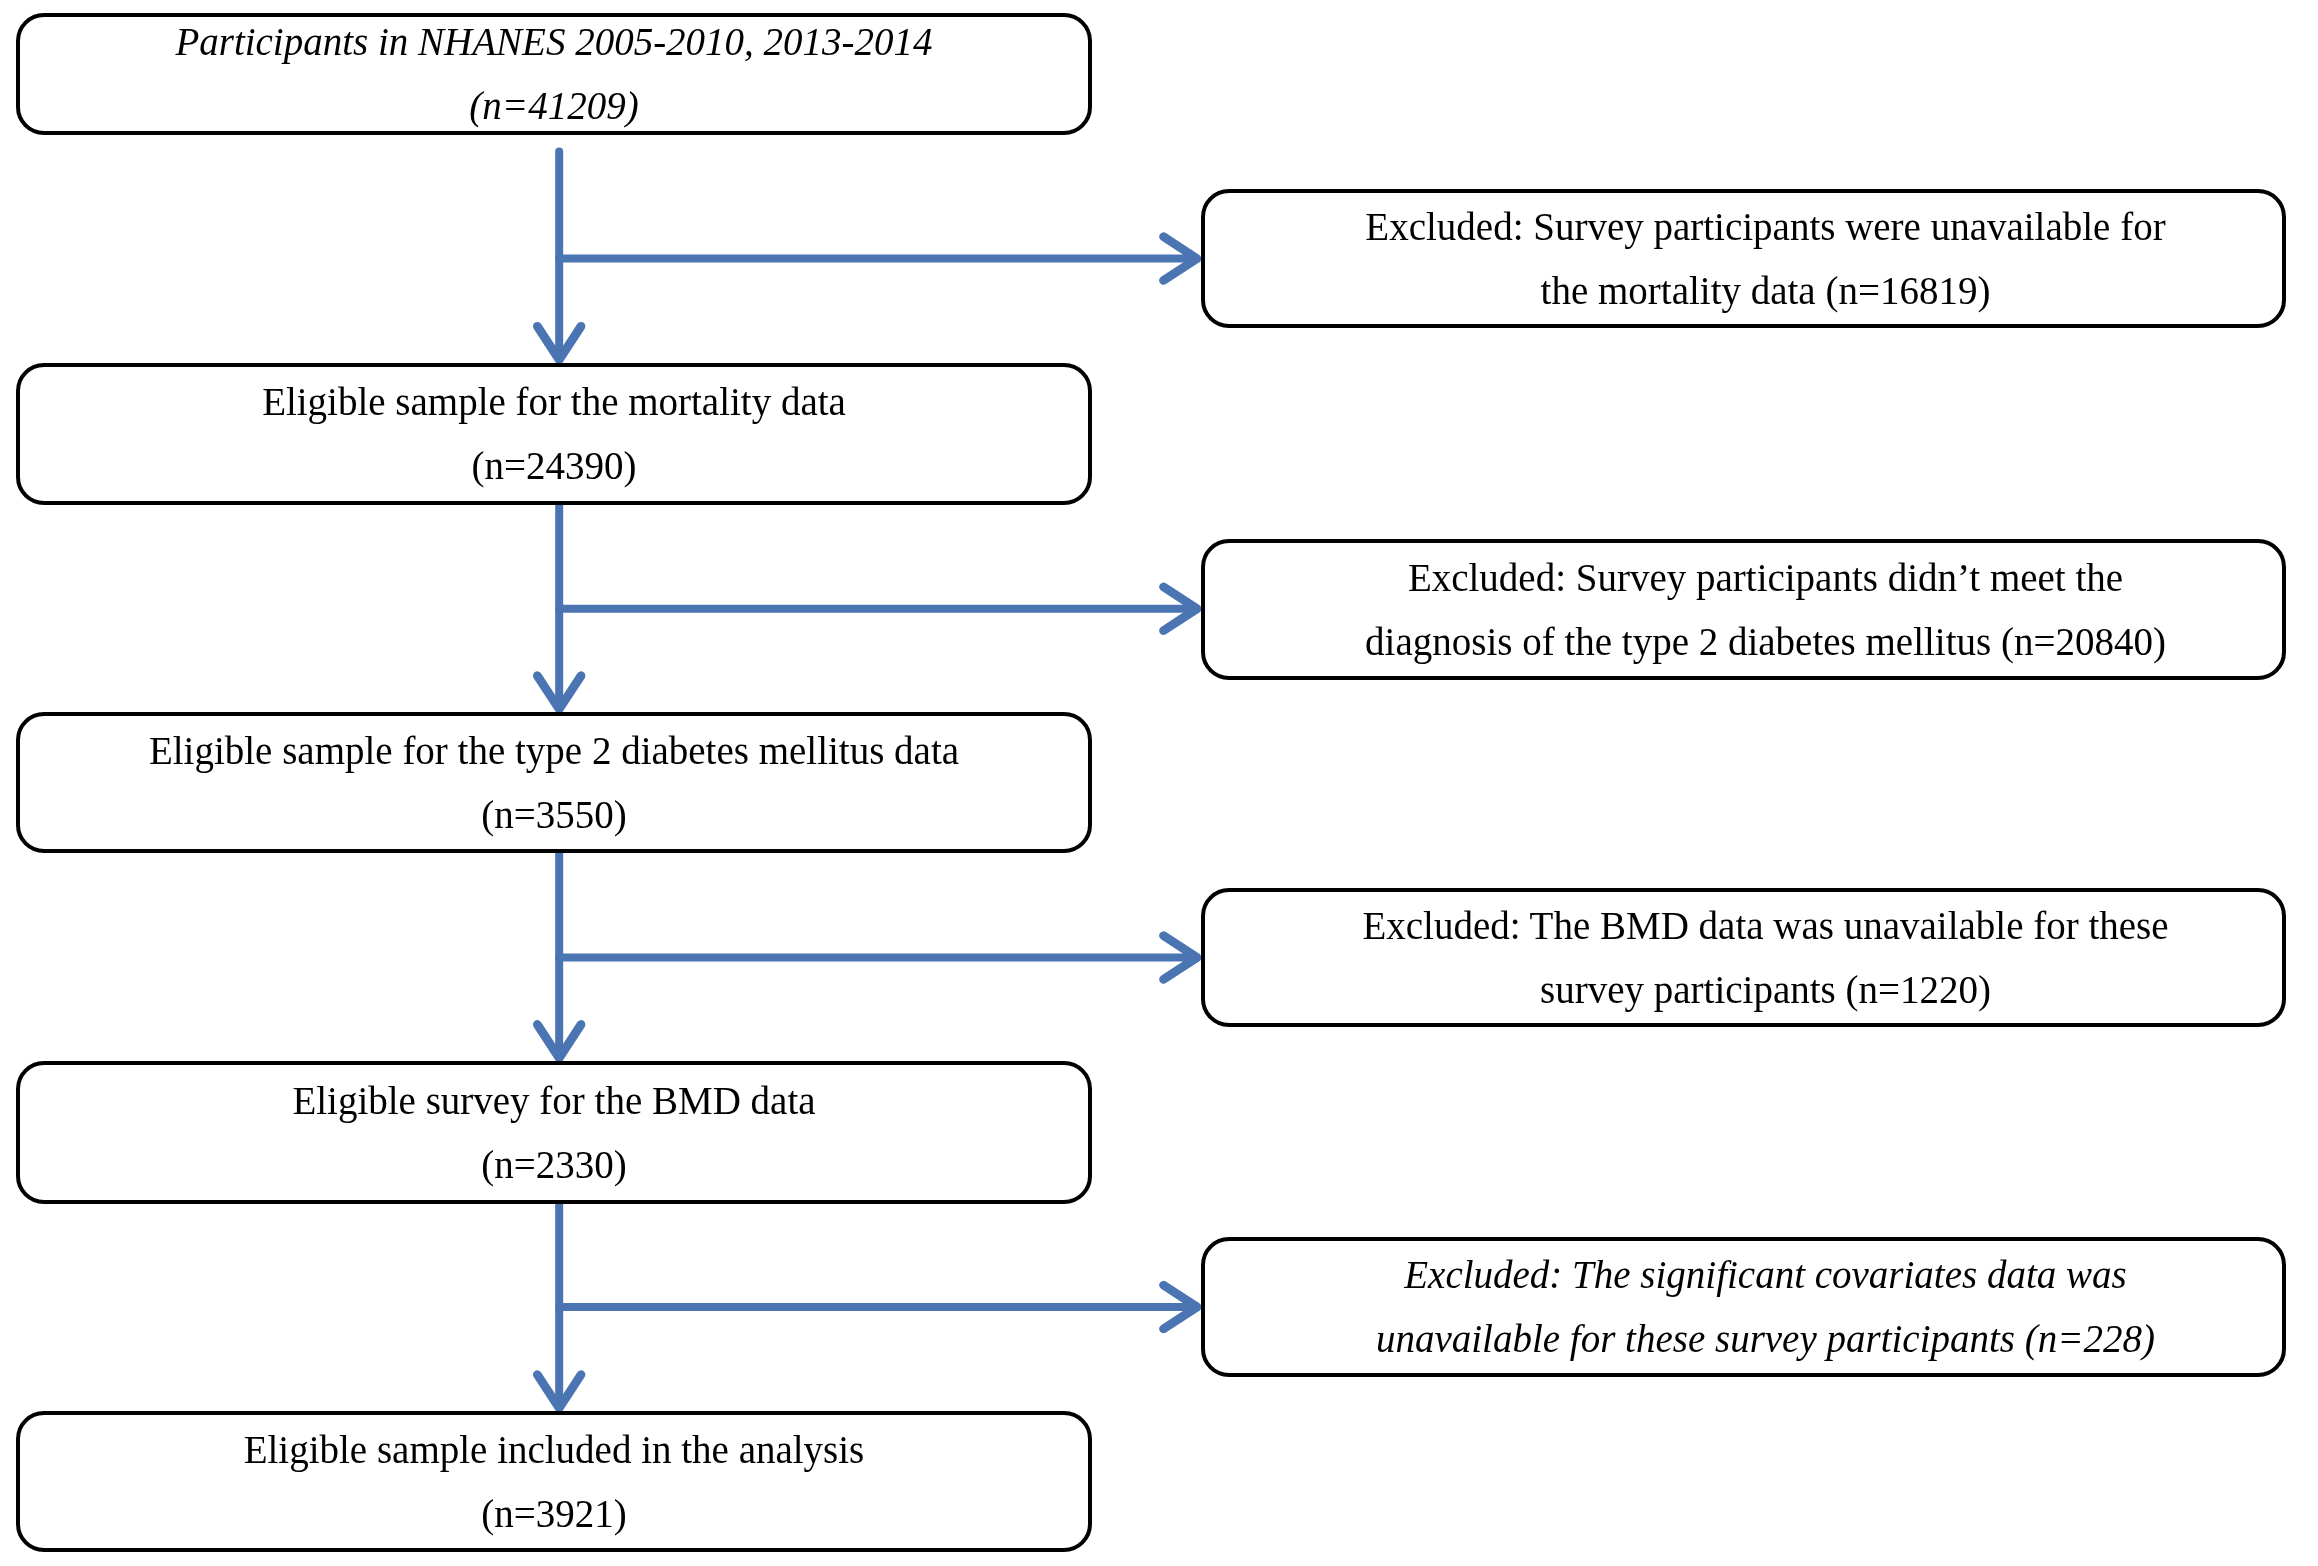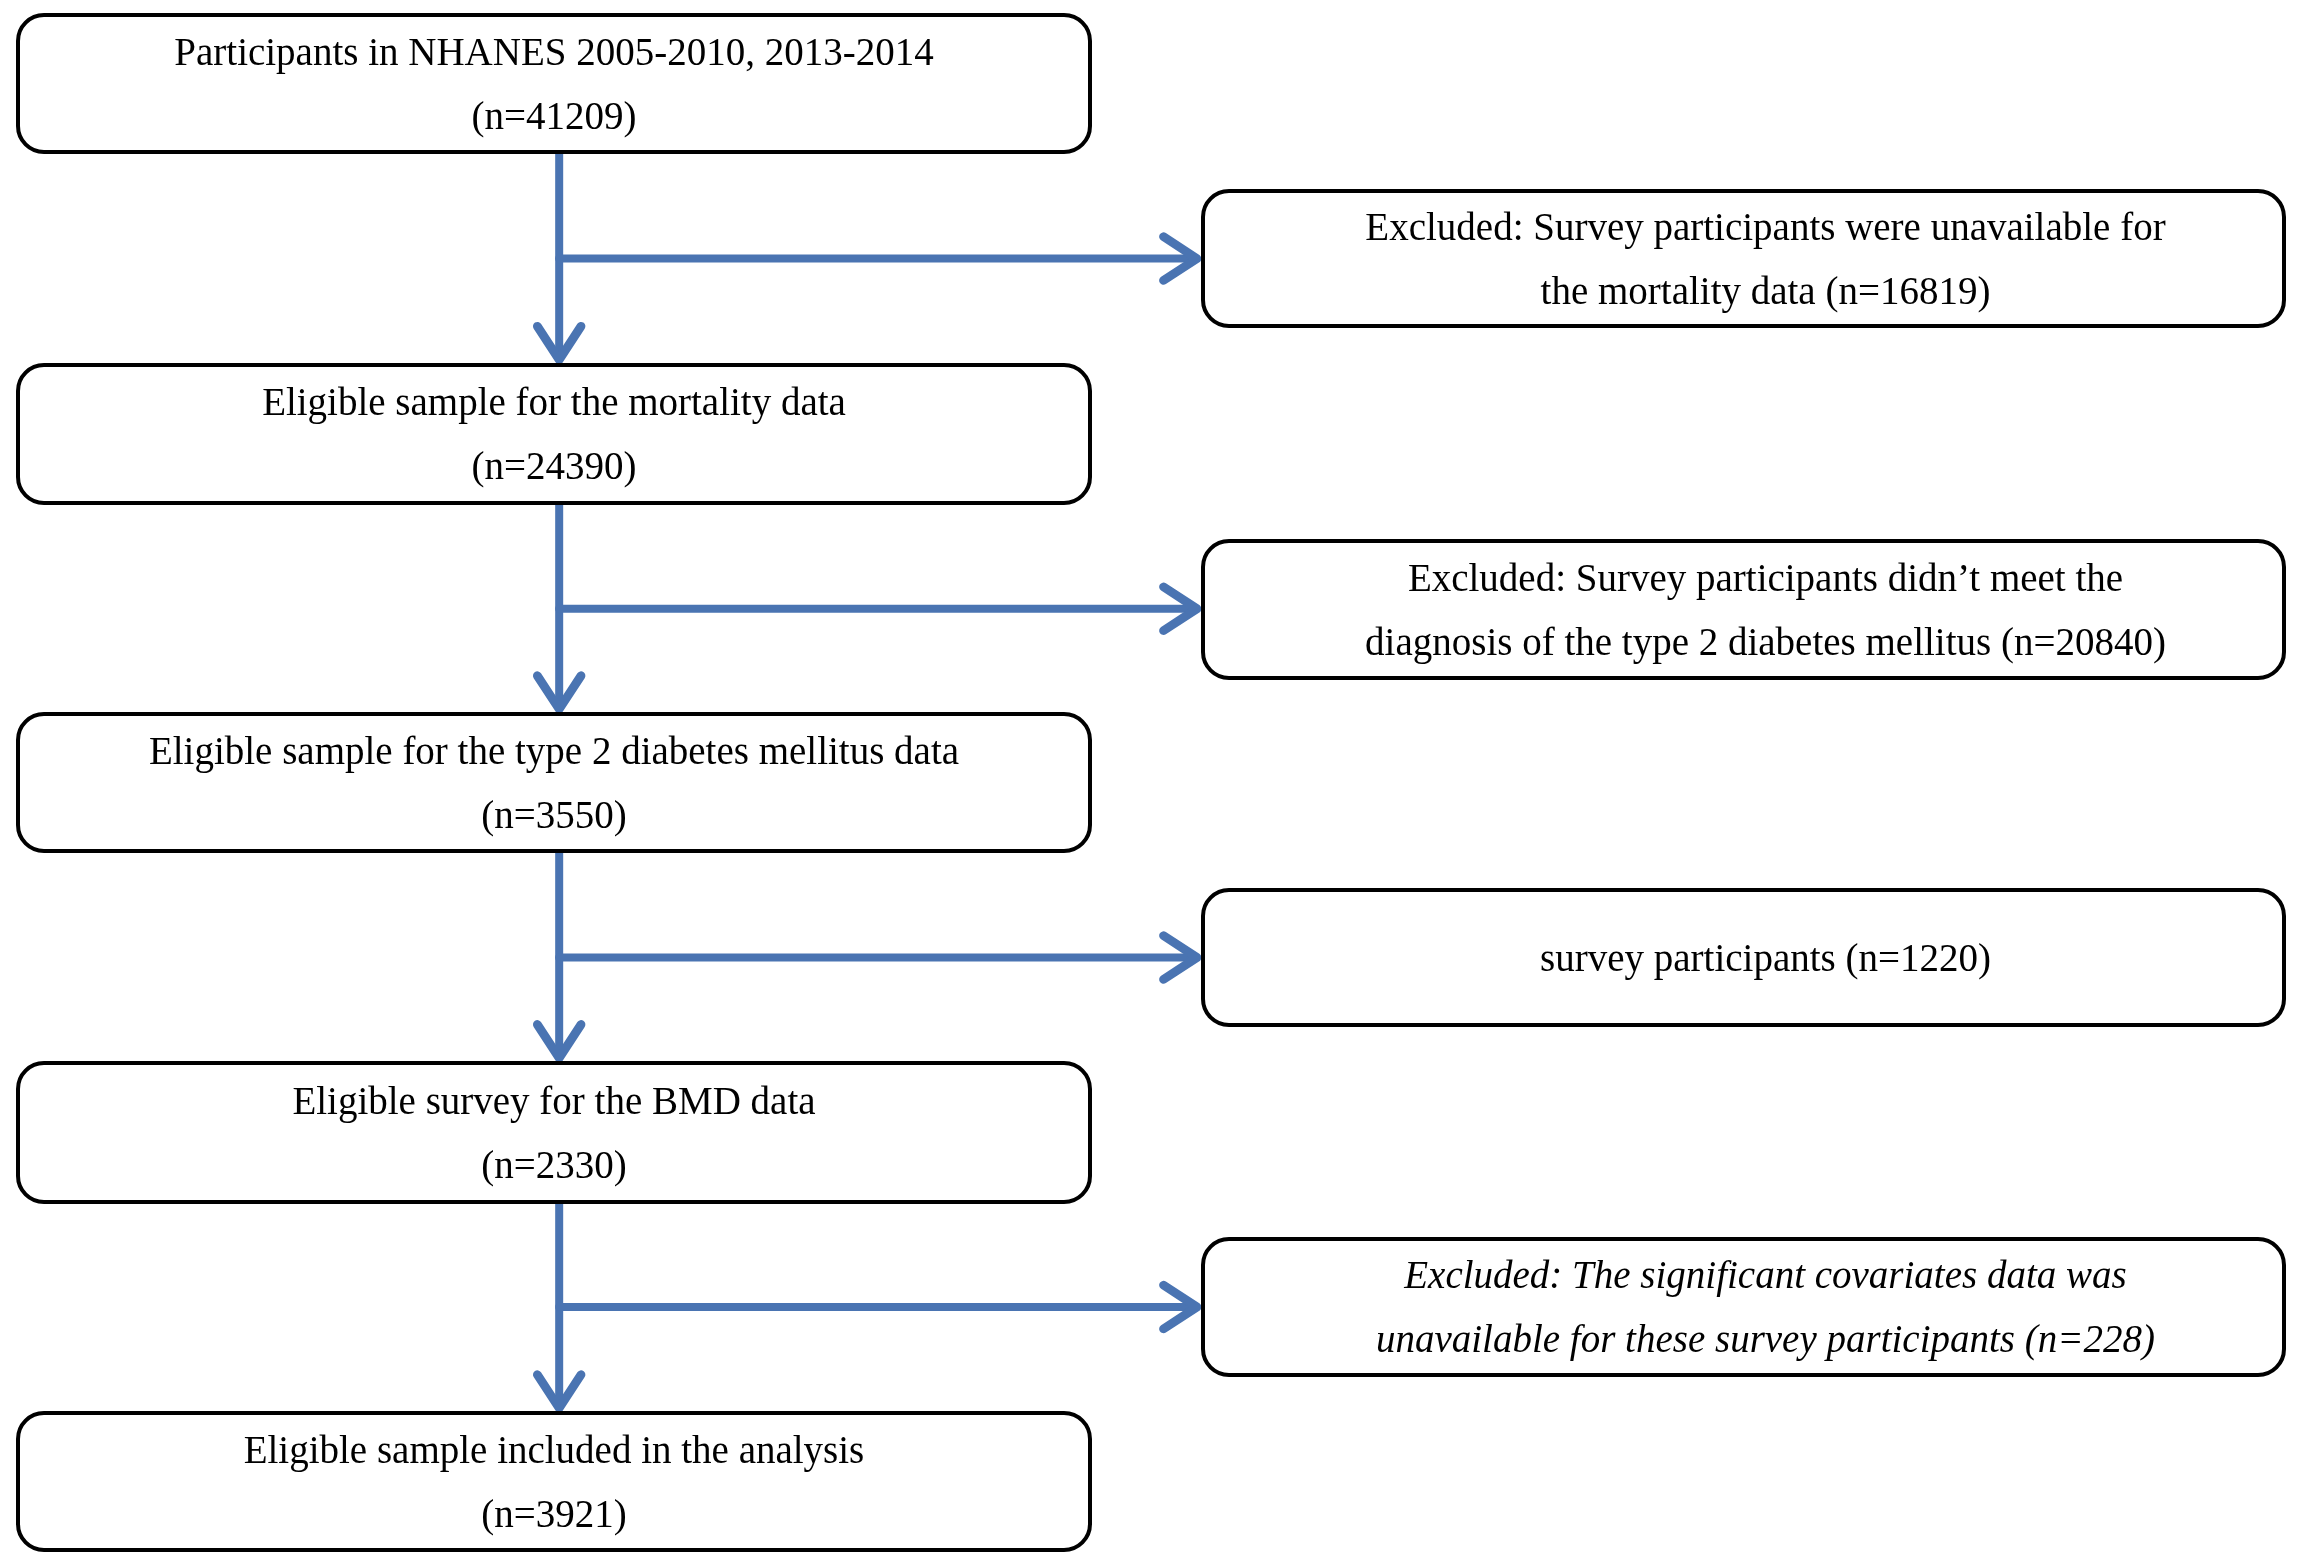--- a/index.html
+++ b/index.html
@@ -37,21 +37,21 @@
     text-align: center;
     font-size: 39px;
     line-height: 64px;
     z-index: 1;
   }
   .flow-box .box-line {
     white-space: nowrap;
   }
   
   .main-col { left: 16px; width: 1076px; }
-  .b1 { top: 13px;   height: 141px; }
+  .b1 { top: 13px;   height: 122px; font-style: italic; }
   .b2 { top: 363px;  height: 142px; }
   .b3 { top: 712px;  height: 141px; }
   .b4 { top: 1061px; height: 143px; }
   .b5 { top: 1411px; height: 141px; text-align: center; }
   
   .excl-col { left: 1201px; width: 1085px; padding-left: 44px; }
   .e1 { top: 189px;  height: 139px; }
   .e2 { top: 539px;  height: 141px; }
   .e3 { top: 888px; height: 139px; }
   .e4 { top: 1237px; height: 140px; font-style: italic; }
@@ -115,20 +115,21 @@
     <div class="box-line">Excluded: Survey participants were unavailable for</div>
     <div class="box-line">the mortality data (n=16819)</div>
   </div>
 
   <div class="flow-box excl-col e2">
     <div class="box-line">Excluded: Survey participants didn’t meet the</div>
     <div class="box-line">diagnosis of the type 2 diabetes mellitus (n=20840)</div>
   </div>
 
   <div class="flow-box excl-col e3">
+    <div class="box-line">Excluded: The BMD data was unavailable for these</div>
     <div class="box-line">survey participants (n=1220)</div>
   </div>
 
   <div class="flow-box excl-col e4">
     <div class="box-line">Excluded: The significant covariates data was</div>
     <div class="box-line">unavailable for these survey participants (n=228)</div>
   </div>
 
 </div>
 

